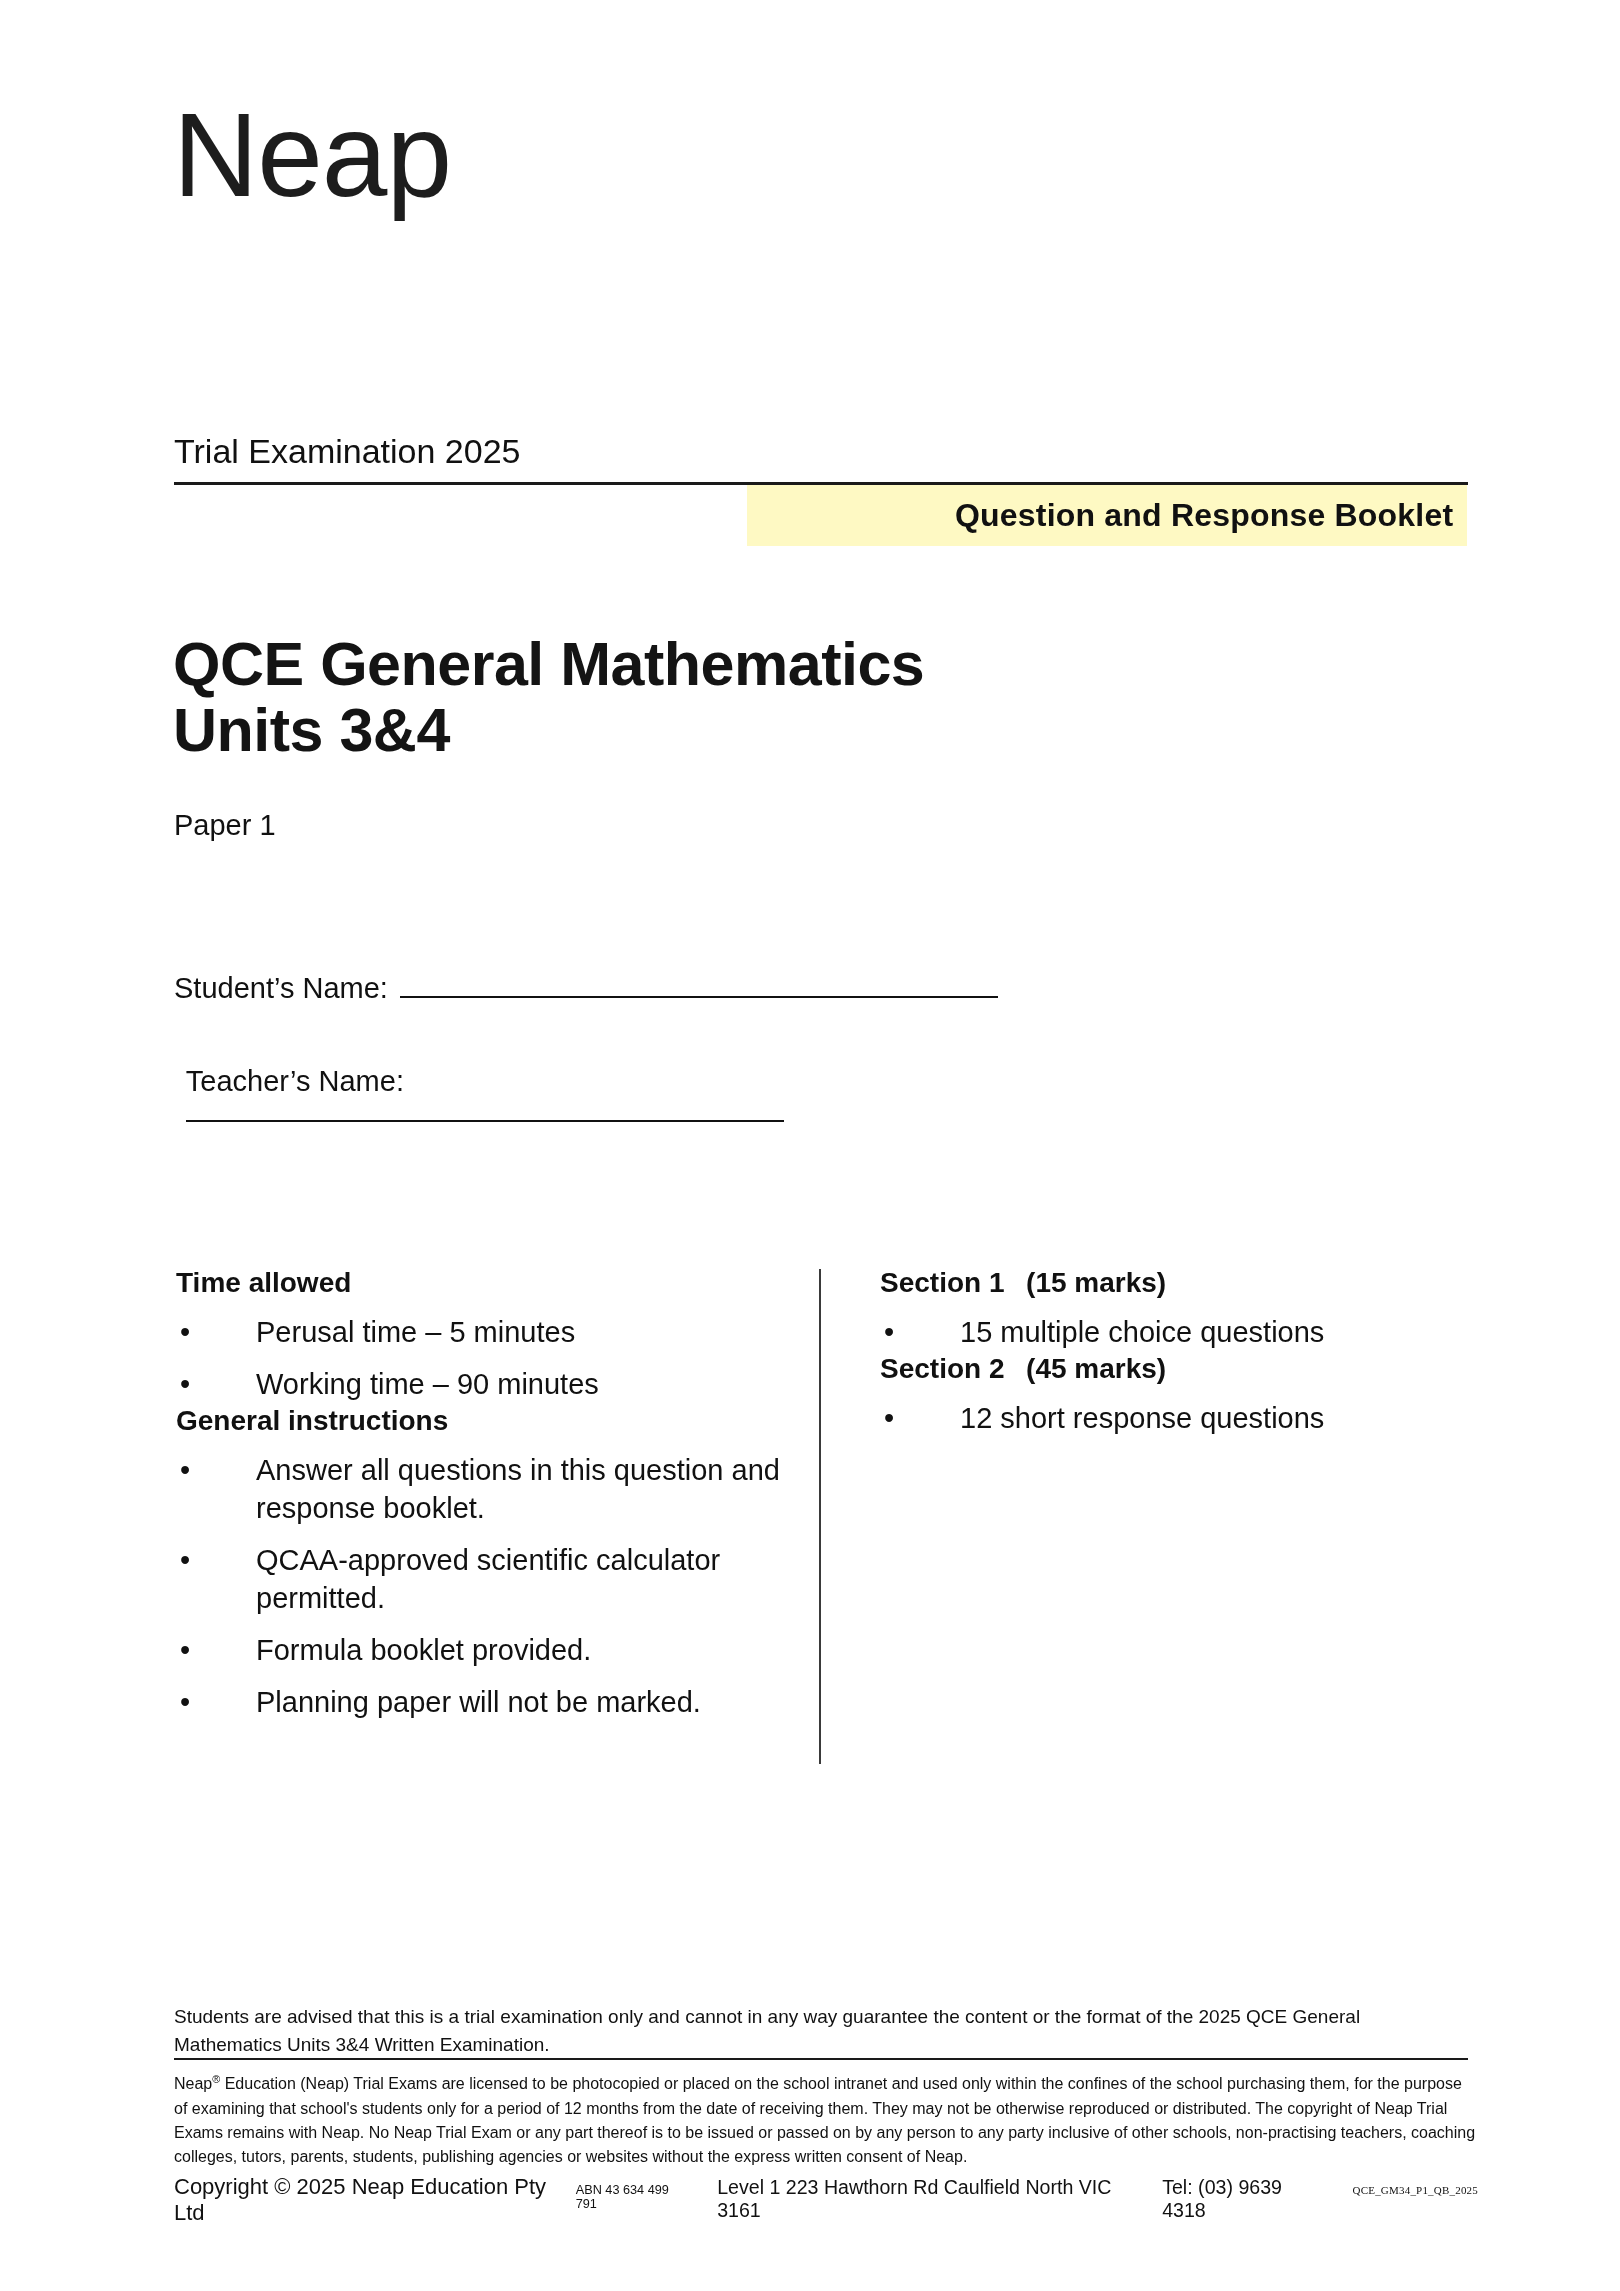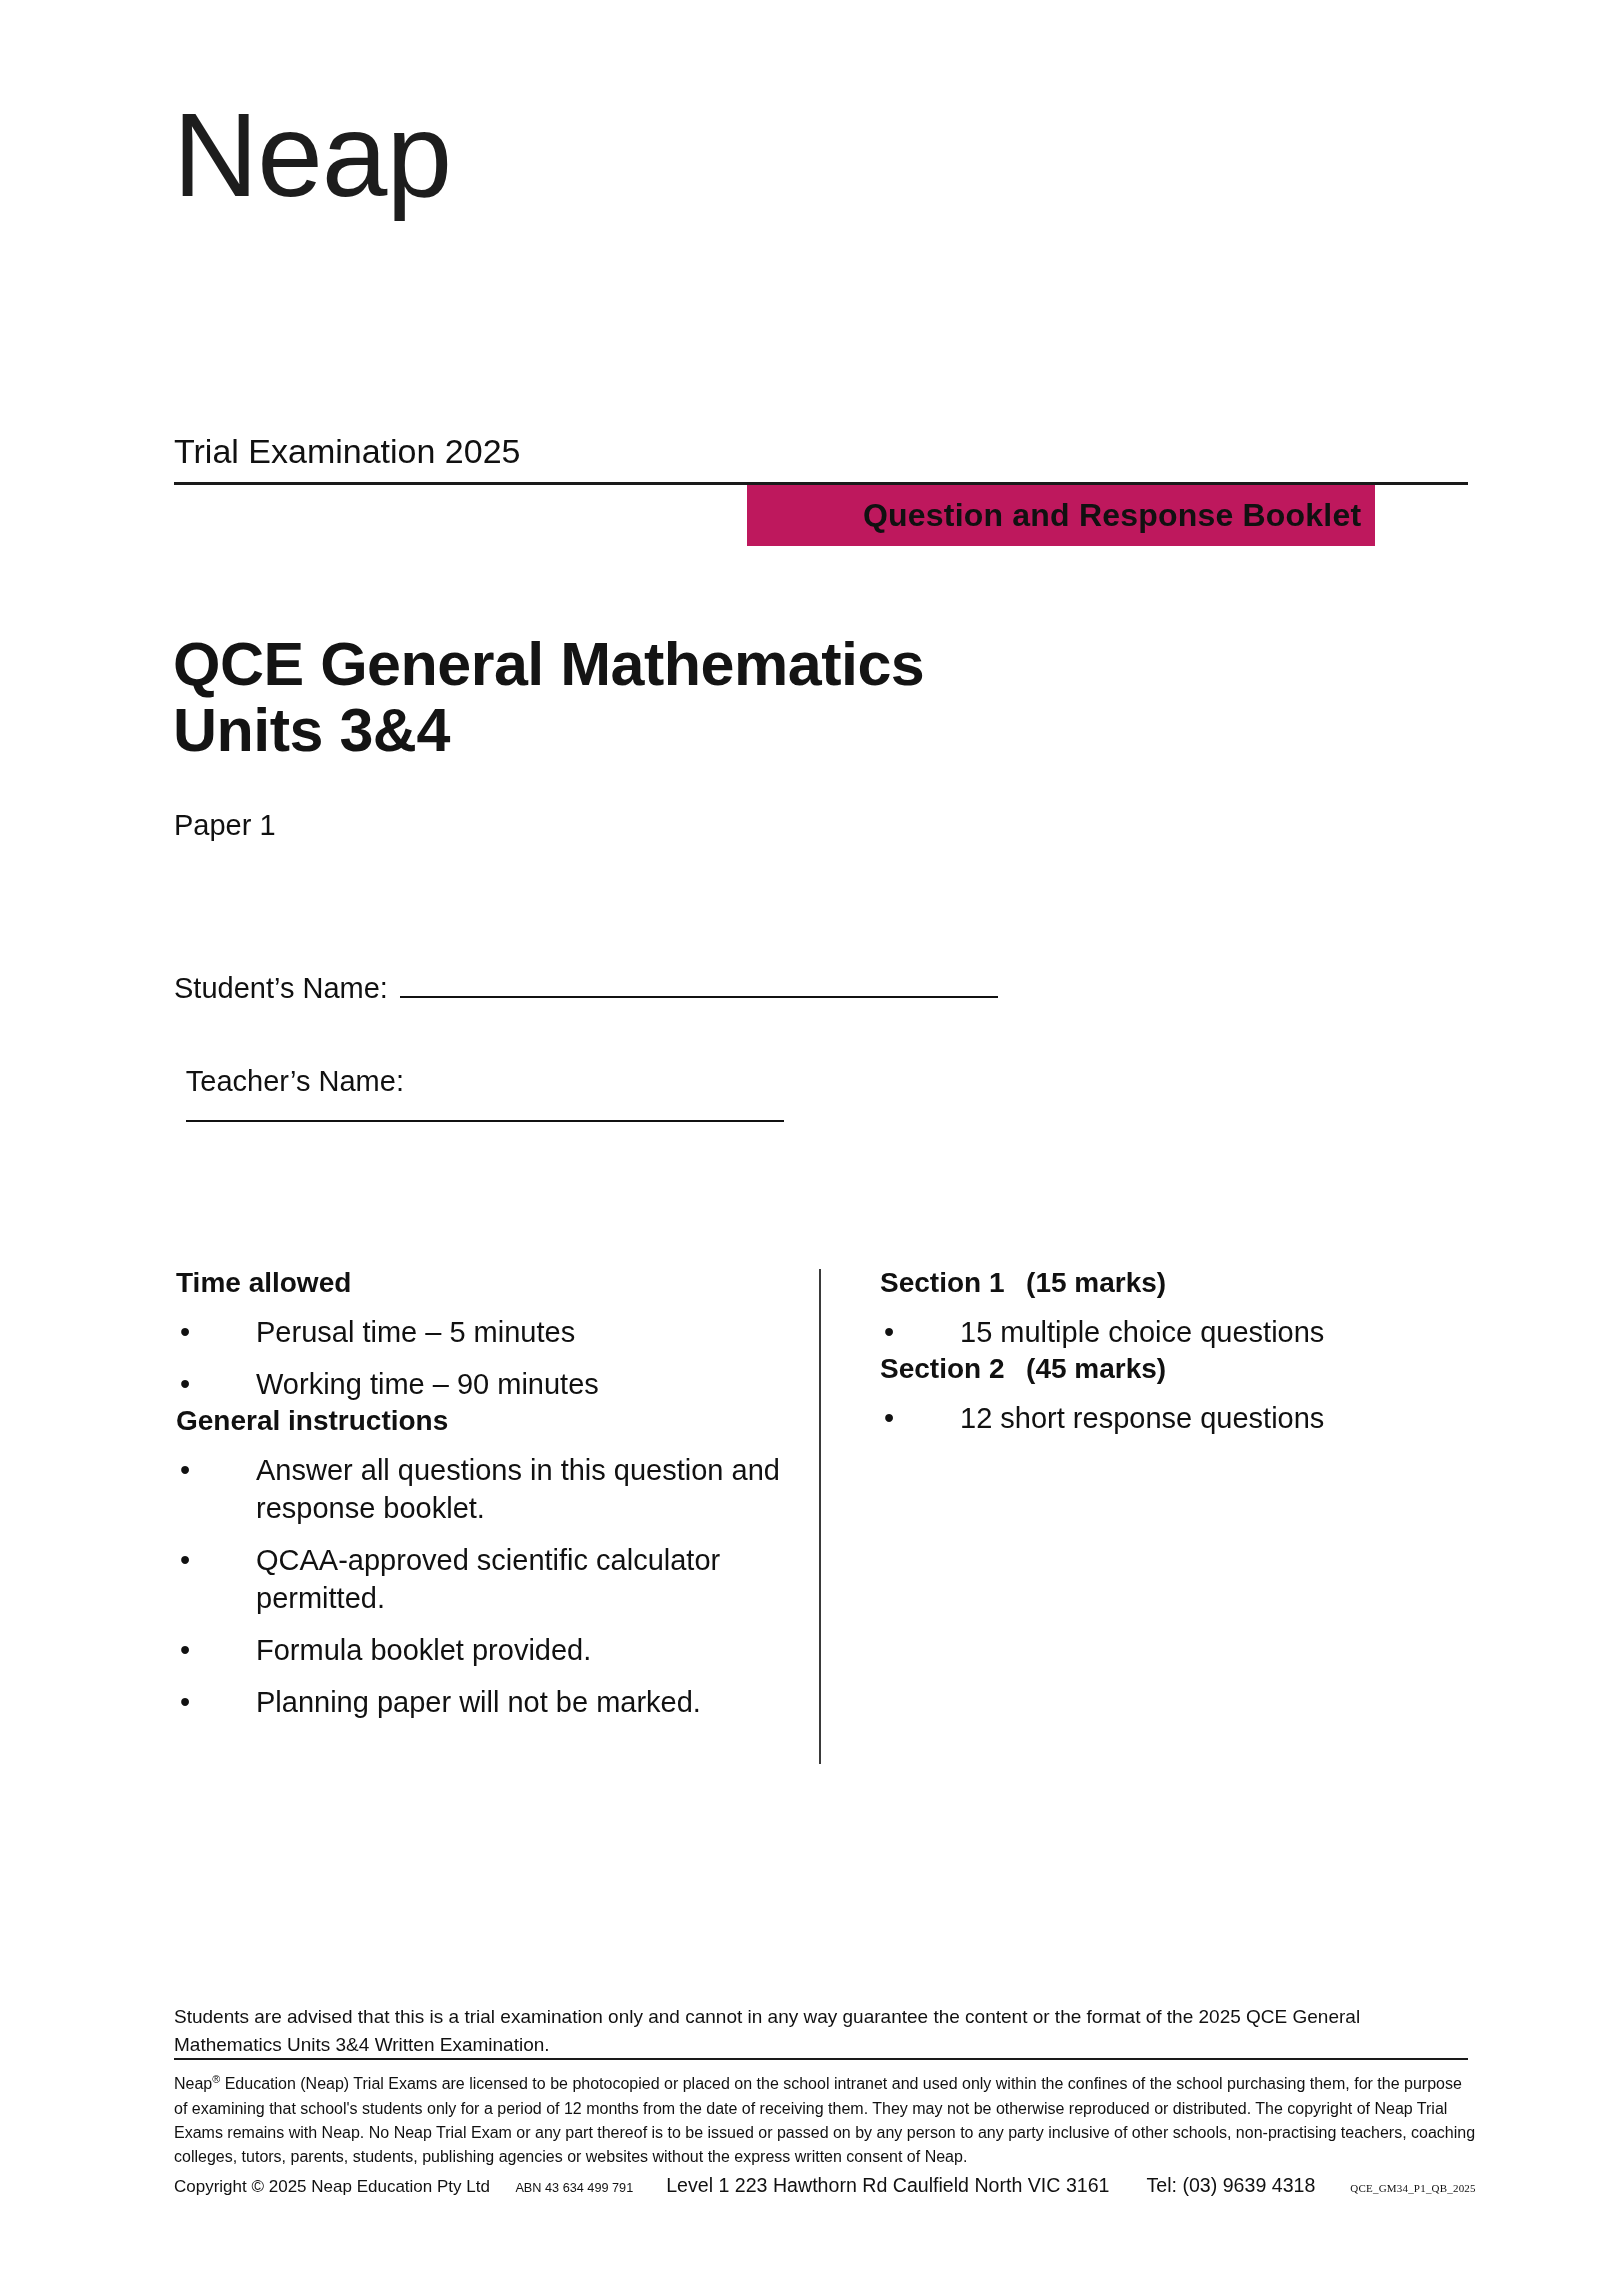--- a/index.html
+++ b/index.html
@@ -46,23 +46,23 @@
     width: 1294px;
     height: 2.9px;
     background: #1a1a1a;
   }
 
   
   .banner {
     position: absolute;
     left: 747px;
     top: 485px;
-    width: 628px;
+    width: 720px;
     height: 61px;
-    background: #be185d;
+    background: #fef9c3;
     display: flex;
     align-items: center;
     justify-content: flex-end;
     box-sizing: border-box;
     padding-right: 13.7px;
   }
   .banner-text {
     font-size: 32px;
     font-weight: bold;
     color: #111111;
@@ -190,21 +190,21 @@
 
   .copyright-row {
     position: absolute;
     left: 174px;
     top: 2174px;
     width: 1304px;
     display: flex;
     align-items: baseline;
     color: #111111;
   }
-  .cp-main { font-size: 17px; }
+  .cp-main { font-size: 22px; }
   .cp-abn { font-size: 12.7px; margin-left: 25.5px; }
   .cp-addr { font-size: 19.6px; margin-left: 33px; }
   .cp-tel { font-size: 19.6px; margin-left: 37px; }
   .cp-code {
     font-family: "Liberation Serif", serif;
     font-size: 11px;
     margin-left: 35px;
     letter-spacing: 0.2px;
   }
 </style>

